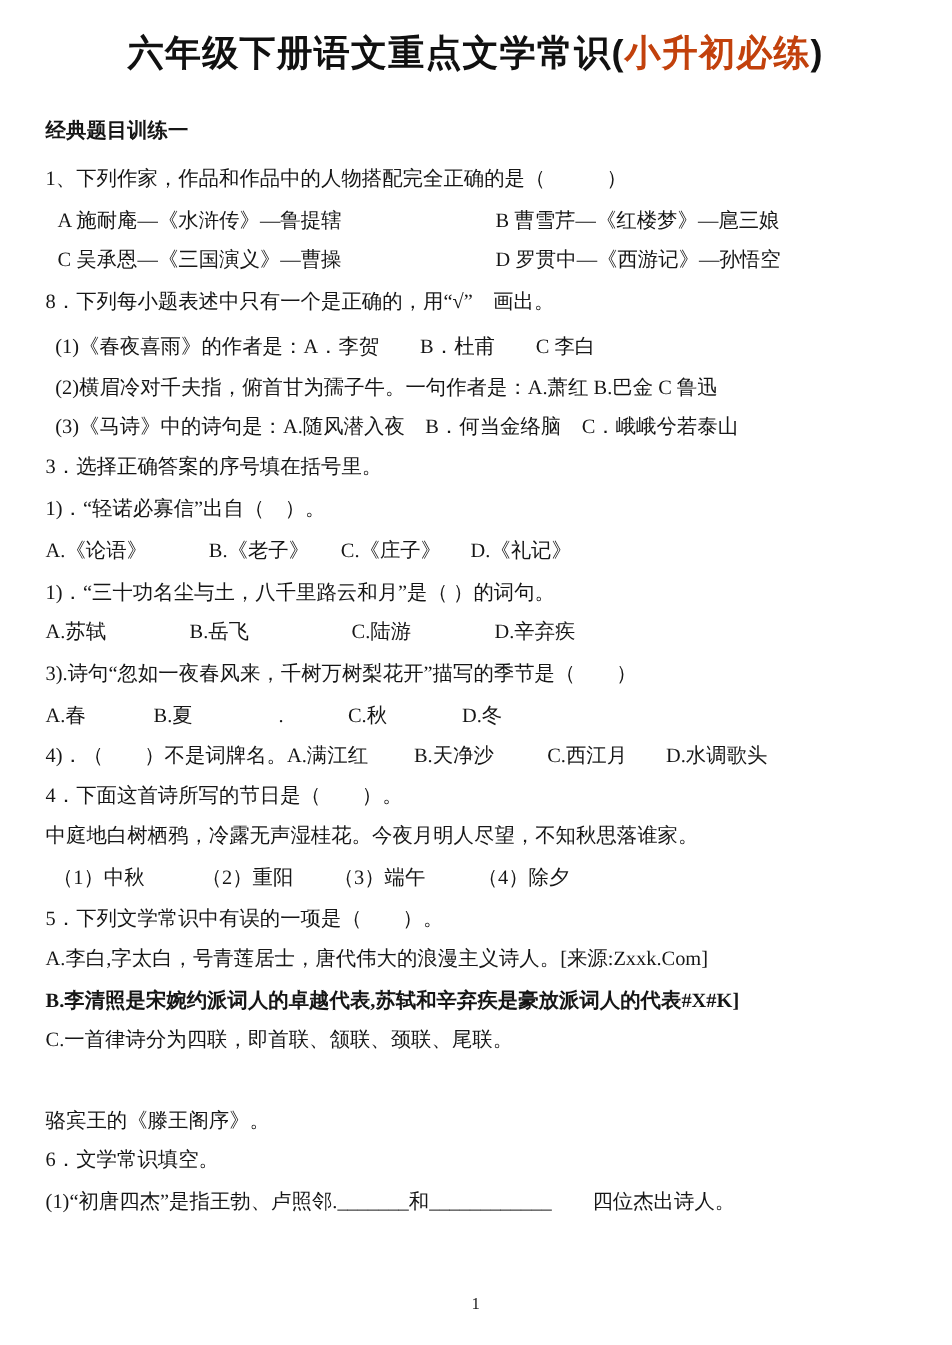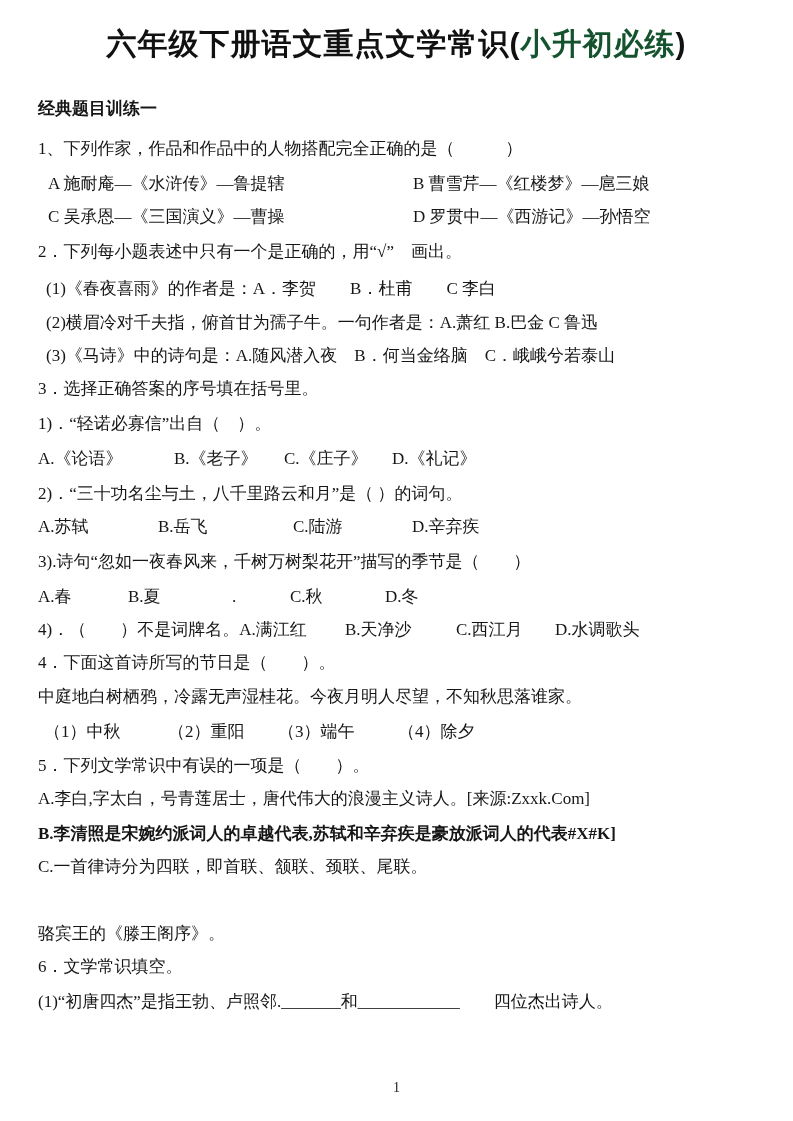--- a/index.html
+++ b/index.html
@@ -28,35 +28,35 @@
   .pagenum{
     position:absolute;top:1080px;left:0;width:100%;
     text-align:center;font-size:14px;color:#222222;
     font-family:"Liberation Serif","DejaVu Serif",serif;
   }
 </style>
 </head>
 <body>
 
 <div class="page">
-  <h1 class="title"><span>六年级下册语文重点文学常识(</span><span id="title-hl" style="color: #14532d;">小升初必练</span><span>)</span></h1>
+  <h1 class="title"><span>六年级下册语文重点文学常识(</span><span id="title-hl" style="color: #c2410c;">小升初必练</span><span>)</span></h1>
 
   <div class="doc-lines" id="doc-lines">
       <div class="line bold" style="top: 96px;"><span class="seg" style="left: 38px;">经典题目训练一</span></div>
       <div class="line" style="top: 136px;"><span class="seg" style="left: 38px;">1、下列作家，作品和作品中的人物搭配完全正确的是（　　　）</span></div>
       <div class="line" style="top: 171px;"><span class="seg" style="left: 48px;">A 施耐庵—《水浒传》—鲁提辖</span><span class="seg" style="left: 413px;">B 曹雪芹—《红楼梦》—扈三娘</span></div>
       <div class="line" style="top: 204px;"><span class="seg" style="left: 48px;">C 吴承恩—《三国演义》—曹操</span><span class="seg" style="left: 413px;">D 罗贯中—《西游记》—孙悟空</span></div>
-      <div class="line" style="top: 239px;"><span class="seg" style="left: 38px;">2．下列每小题表述中只有一个是正确的，用“√”　画出。</span></div>
+      <div class="line" style="top: 239px;"><span class="seg" style="left: 38px;">8．下列每小题表述中只有一个是正确的，用“√”　画出。</span></div>
       <div class="line" style="top: 276px;"><span class="seg" style="left: 46px;">(1)《春夜喜雨》的作者是：A．李贺　　B．杜甫　　C 李白</span></div>
       <div class="line" style="top: 310px;"><span class="seg" style="left: 46px;">(2)横眉冷对千夫指，俯首甘为孺子牛。一句作者是：A.萧红 B.巴金 C 鲁迅</span></div>
       <div class="line" style="top: 343px;"><span class="seg" style="left: 46px;">(3)《马诗》中的诗句是：A.随风潜入夜　B．何当金络脑　C．峨峨兮若泰山</span></div>
       <div class="line" style="top: 376px;"><span class="seg" style="left: 38px;">3．选择正确答案的序号填在括号里。</span></div>
       <div class="line" style="top: 411px;"><span class="seg" style="left: 38px;">1)．“轻诺必寡信”出自（　）。</span></div>
       <div class="line" style="top: 446px;"><span class="seg" style="left: 38px;">A.《论语》</span><span class="seg" style="left: 174px;">B.《老子》</span><span class="seg" style="left: 284px;">C.《庄子》</span><span class="seg" style="left: 392px;">D.《礼记》</span></div>
-      <div class="line" style="top: 481px;"><span class="seg" style="left: 38px;">2)．“三十功名尘与土，八千里路云和月”是（ ）的词句。</span></div>
+      <div class="line" style="top: 481px;"><span class="seg" style="left: 38px;">1)．“三十功名尘与土，八千里路云和月”是（ ）的词句。</span></div>
       <div class="line" style="top: 514px;"><span class="seg" style="left: 38px;">A.苏轼</span><span class="seg" style="left: 158px;">B.岳飞</span><span class="seg" style="left: 293px;">C.陆游</span><span class="seg" style="left: 412px;">D.辛弃疾</span></div>
       <div class="line" style="top: 549px;"><span class="seg" style="left: 38px;">3).诗句“忽如一夜春风来，千树万树梨花开”描写的季节是（　　）</span></div>
       <div class="line" style="top: 584px;"><span class="seg" style="left: 38px;">A.春</span><span class="seg" style="left: 128px;">B.夏</span><span class="seg" style="left: 232px;">.</span><span class="seg" style="left: 290px;">C.秋</span><span class="seg" style="left: 385px;">D.冬</span></div>
       <div class="line" style="top: 617px;"><span class="seg" style="left: 38px;">4)．（　　）不是词牌名。A.满江红</span><span class="seg" style="left: 345px;">B.天净沙</span><span class="seg" style="left: 456px;">C.西江月</span><span class="seg" style="left: 555px;">D.水调歌头</span></div>
       <div class="line" style="top: 650px;"><span class="seg" style="left: 38px;">4．下面这首诗所写的节日是（　　）。</span></div>
       <div class="line" style="top: 684px;"><span class="seg" style="left: 38px;">中庭地白树栖鸦，冷露无声湿桂花。今夜月明人尽望，不知秋思落谁家。</span></div>
       <div class="line" style="top: 719px;"><span class="seg" style="left: 44px;">（1）中秋</span><span class="seg" style="left: 168px;">（2）重阳</span><span class="seg" style="left: 278px;">（3）端午</span><span class="seg" style="left: 398px;">（4）除夕</span></div>
       <div class="line" style="top: 753px;"><span class="seg" style="left: 38px;">5．下列文学常识中有误的一项是（　　）。</span></div>
       <div class="line" style="top: 786px;"><span class="seg" style="left: 38px;">A.李白,字太白，号青莲居士，唐代伟大的浪漫主义诗人。[来源:Zxxk.Com]</span></div>
       <div class="line" style="top: 821px;"><span class="seg" style="left: 38px; font-weight: bold;">B.李清照是宋婉约派词人的卓越代表,苏轼和辛弃疾是豪放派词人的代表#X#K]</span></div>

